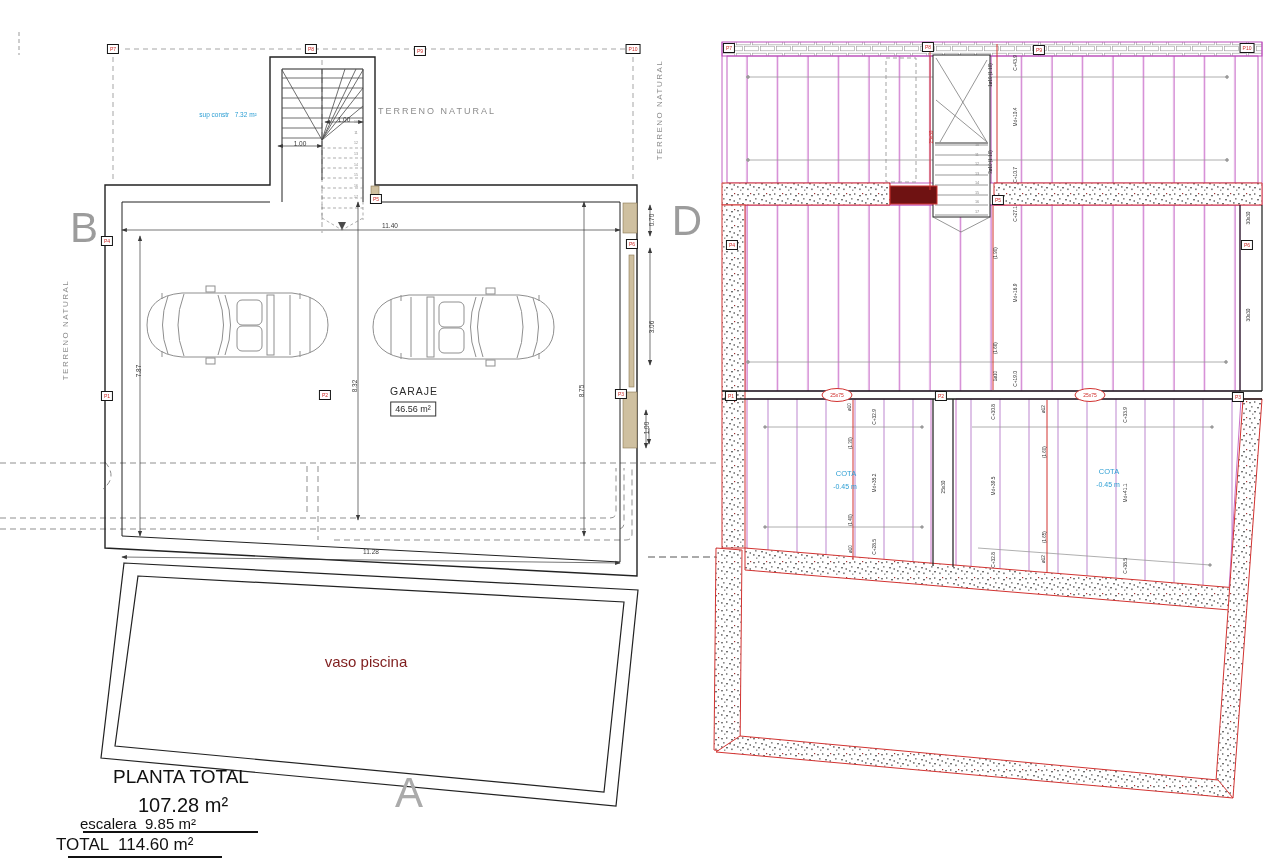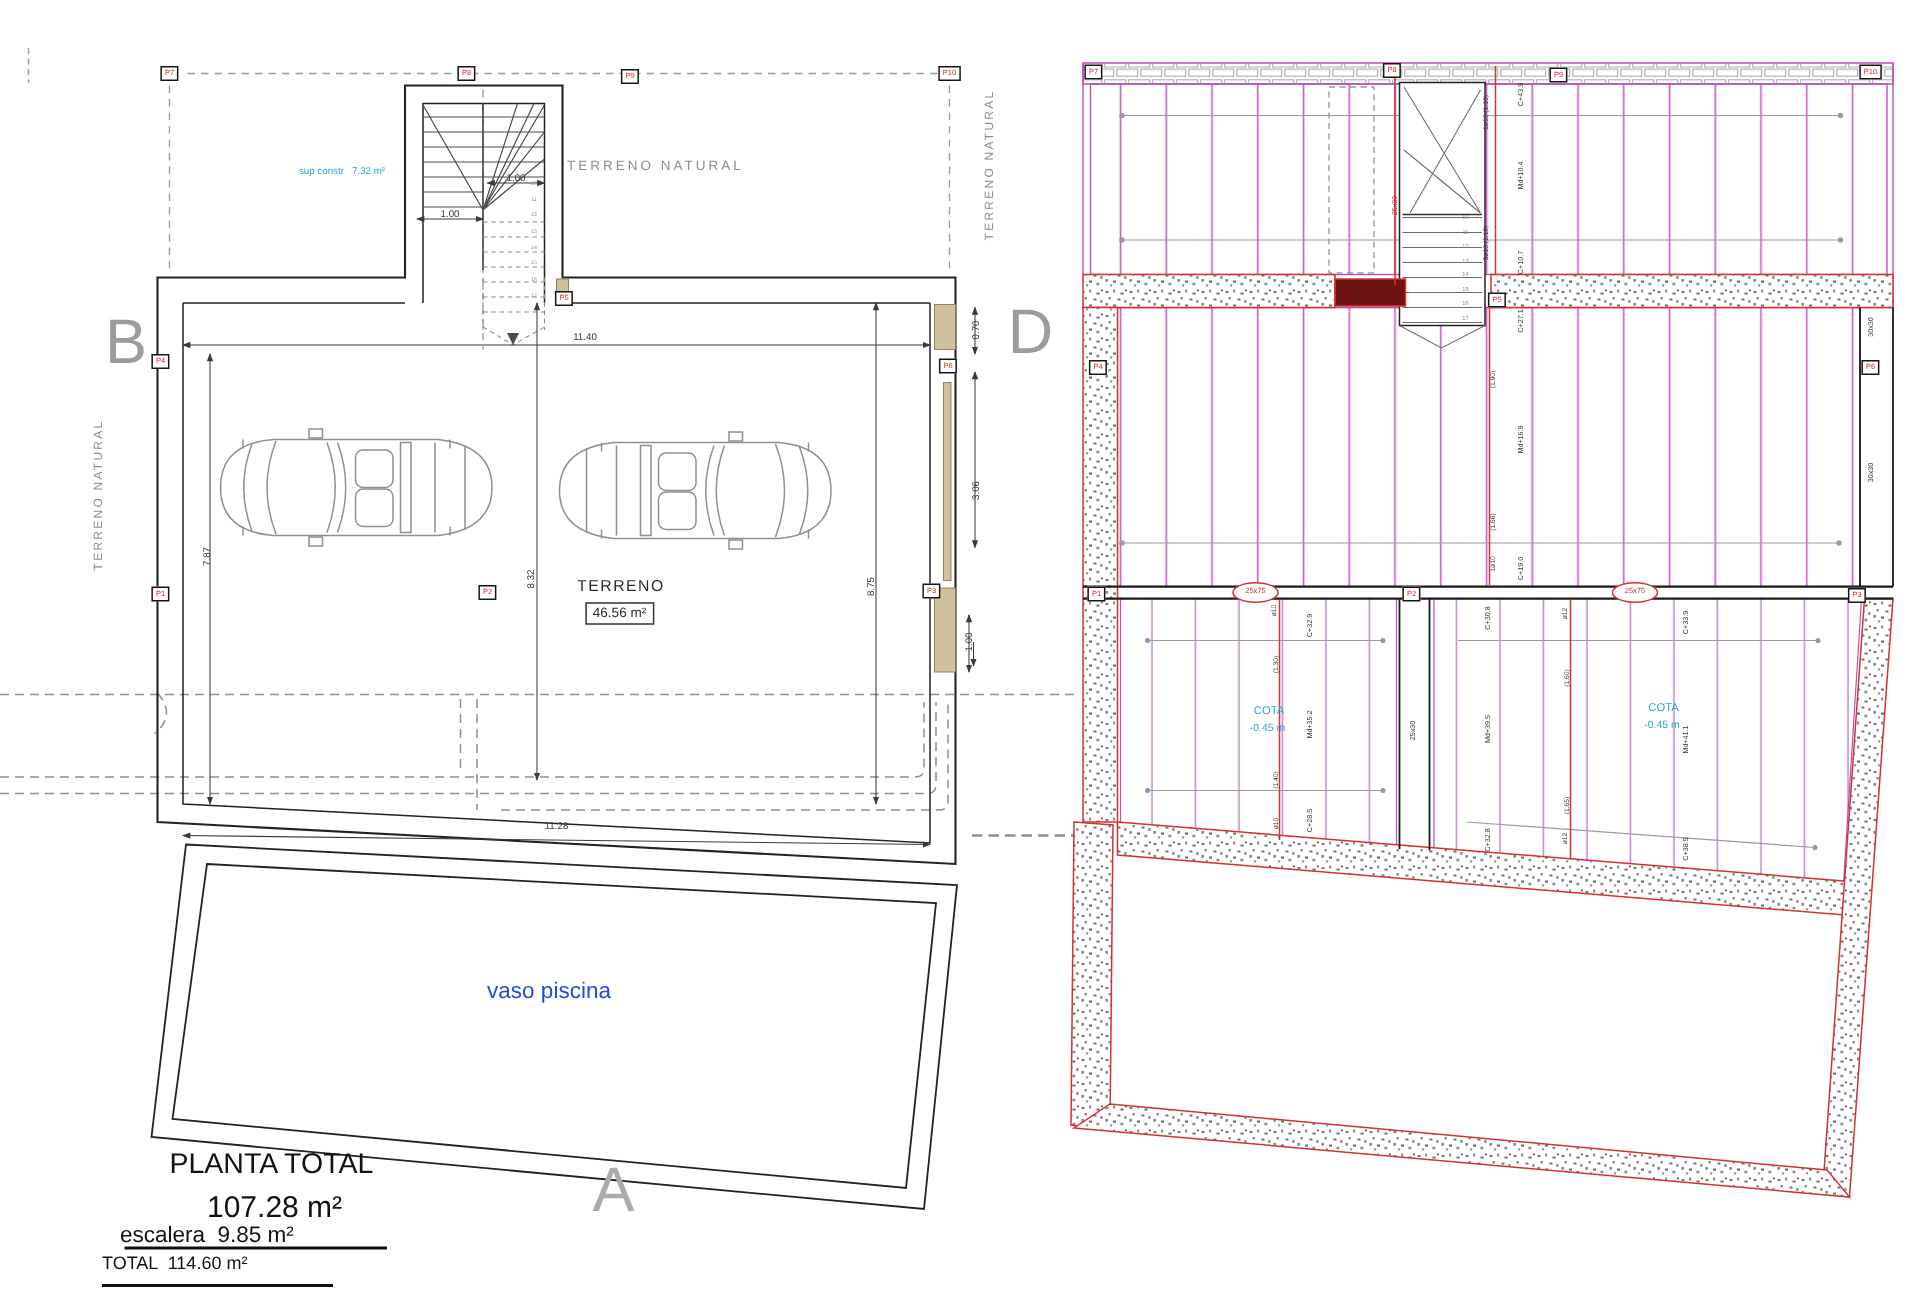--- a/index.html
+++ b/index.html
@@ -221,33 +221,33 @@
       <ellipse cx="837" cy="395" rx="15" ry="6.5"></ellipse>
       <ellipse cx="1090" cy="395" rx="15" ry="6.5"></ellipse>
     </g>
   </g>
 </svg>
 
 <div class="tb" style="left:113px;top:766px;font-size:19px;">PLANTA TOTAL</div>
 <div class="tb" style="left:138px;top:794px;font-size:20px;">107.28 m²</div>
 <div class="tb" style="left:80px;top:815px;font-size:15px;">escalera  9.85 m²</div>
 <div class="tb-underline" style="left:83px;top:831px;width:175px;"></div>
-<div class="tb" style="left:68px;top:835px;font-size:12px;">TOTAL  114.60 m²</div>
+<div class="tb" style="left:56px;top:835px;font-size:17px;">TOTAL  114.60 m²</div>
 <div class="tb-underline" style="left:68px;top:856px;width:154px;"></div>
 
 <div class="ann" style="left: 66px; top: 330px; font-size: 8px; color: rgb(140, 140, 140); letter-spacing: 1.5px; transform: translate(-50%, -50%) rotate(-90deg);">TERRENO NATURAL</div>
     <div class="ann" style="left: 437px; top: 111px; font-size: 9px; color: rgb(140, 140, 140); letter-spacing: 2px; transform: translate(-50%, -50%) rotate(0deg);">TERRENO NATURAL</div>
     <div class="ann" style="left: 660px; top: 110px; font-size: 8px; color: rgb(140, 140, 140); letter-spacing: 1.5px; transform: translate(-50%, -50%) rotate(-90deg);">TERRENO NATURAL</div>
     <div class="ann" style="left: 228px; top: 115px; font-size: 6.5px; color: rgb(46, 159, 212); transform: translate(-50%, -50%) rotate(0deg);">sup constr   7.32 m²</div>
     <div class="ann" style="left: 84px; top: 228px; font-size: 42px; color: rgb(156, 156, 156); transform: translate(-50%, -50%) rotate(0deg);">B</div>
     <div class="ann" style="left: 687px; top: 221px; font-size: 42px; color: rgb(156, 156, 156); transform: translate(-50%, -50%) rotate(0deg);">D</div>
     <div class="ann" style="left: 409px; top: 793px; font-size: 42px; color: rgb(171, 171, 171); transform: translate(-50%, -50%) rotate(0deg);">A</div>
-    <div class="ann" style="left: 414px; top: 391px; font-size: 10.5px; color: rgb(43, 43, 43); letter-spacing: 1px; transform: translate(-50%, -50%) rotate(0deg);">TERRENO</div>
+    <div class="ann" style="left: 414px; top: 391px; font-size: 10.5px; color: rgb(43, 43, 43); letter-spacing: 1px; transform: translate(-50%, -50%) rotate(0deg);">GARAJE</div>
     <div class="ann boxed" style="left: 413px; top: 409px; font-size: 9px; color: rgb(43, 43, 43); transform: translate(-50%, -50%) rotate(0deg);">46.56 m²</div>
-    <div class="ann" style="left: 366px; top: 661px; font-size: 15px; color: #1d4ed8; transform: translate(-50%, -50%) rotate(0deg);">vaso piscina</div>
+    <div class="ann" style="left: 366px; top: 661px; font-size: 15px; color: #7f1d1d; transform: translate(-50%, -50%) rotate(0deg);">vaso piscina</div>
     <div class="ann" style="left: 390px; top: 226px; font-size: 6.5px; color: rgb(58, 58, 58); transform: translate(-50%, -50%) rotate(0deg);">11.40</div>
     <div class="ann" style="left: 139px; top: 371px; font-size: 6.5px; color: rgb(58, 58, 58); transform: translate(-50%, -50%) rotate(-90deg);">7.87</div>
     <div class="ann" style="left: 355px; top: 386px; font-size: 6.5px; color: rgb(58, 58, 58); transform: translate(-50%, -50%) rotate(-90deg);">8.32</div>
     <div class="ann" style="left: 582px; top: 391px; font-size: 6.5px; color: rgb(58, 58, 58); transform: translate(-50%, -50%) rotate(-90deg);">8.75</div>
     <div class="ann" style="left: 371px; top: 552px; font-size: 6.5px; color: rgb(58, 58, 58); transform: translate(-50%, -50%) rotate(0deg);">11.28</div>
     <div class="ann" style="left: 652px; top: 220px; font-size: 6.5px; color: rgb(58, 58, 58); transform: translate(-50%, -50%) rotate(-90deg);">0.70</div>
     <div class="ann" style="left: 652px; top: 327px; font-size: 6.5px; color: rgb(58, 58, 58); transform: translate(-50%, -50%) rotate(-90deg);">3.06</div>
     <div class="ann" style="left: 647px; top: 428px; font-size: 6.5px; color: rgb(58, 58, 58); transform: translate(-50%, -50%) rotate(-90deg);">1.00</div>
     <div class="ann" style="left: 344px; top: 120px; font-size: 6.5px; color: rgb(58, 58, 58); transform: translate(-50%, -50%) rotate(0deg);">1.00</div>
     <div class="ann" style="left: 300px; top: 144px; font-size: 6.5px; color: rgb(58, 58, 58); transform: translate(-50%, -50%) rotate(0deg);">1.00</div>

